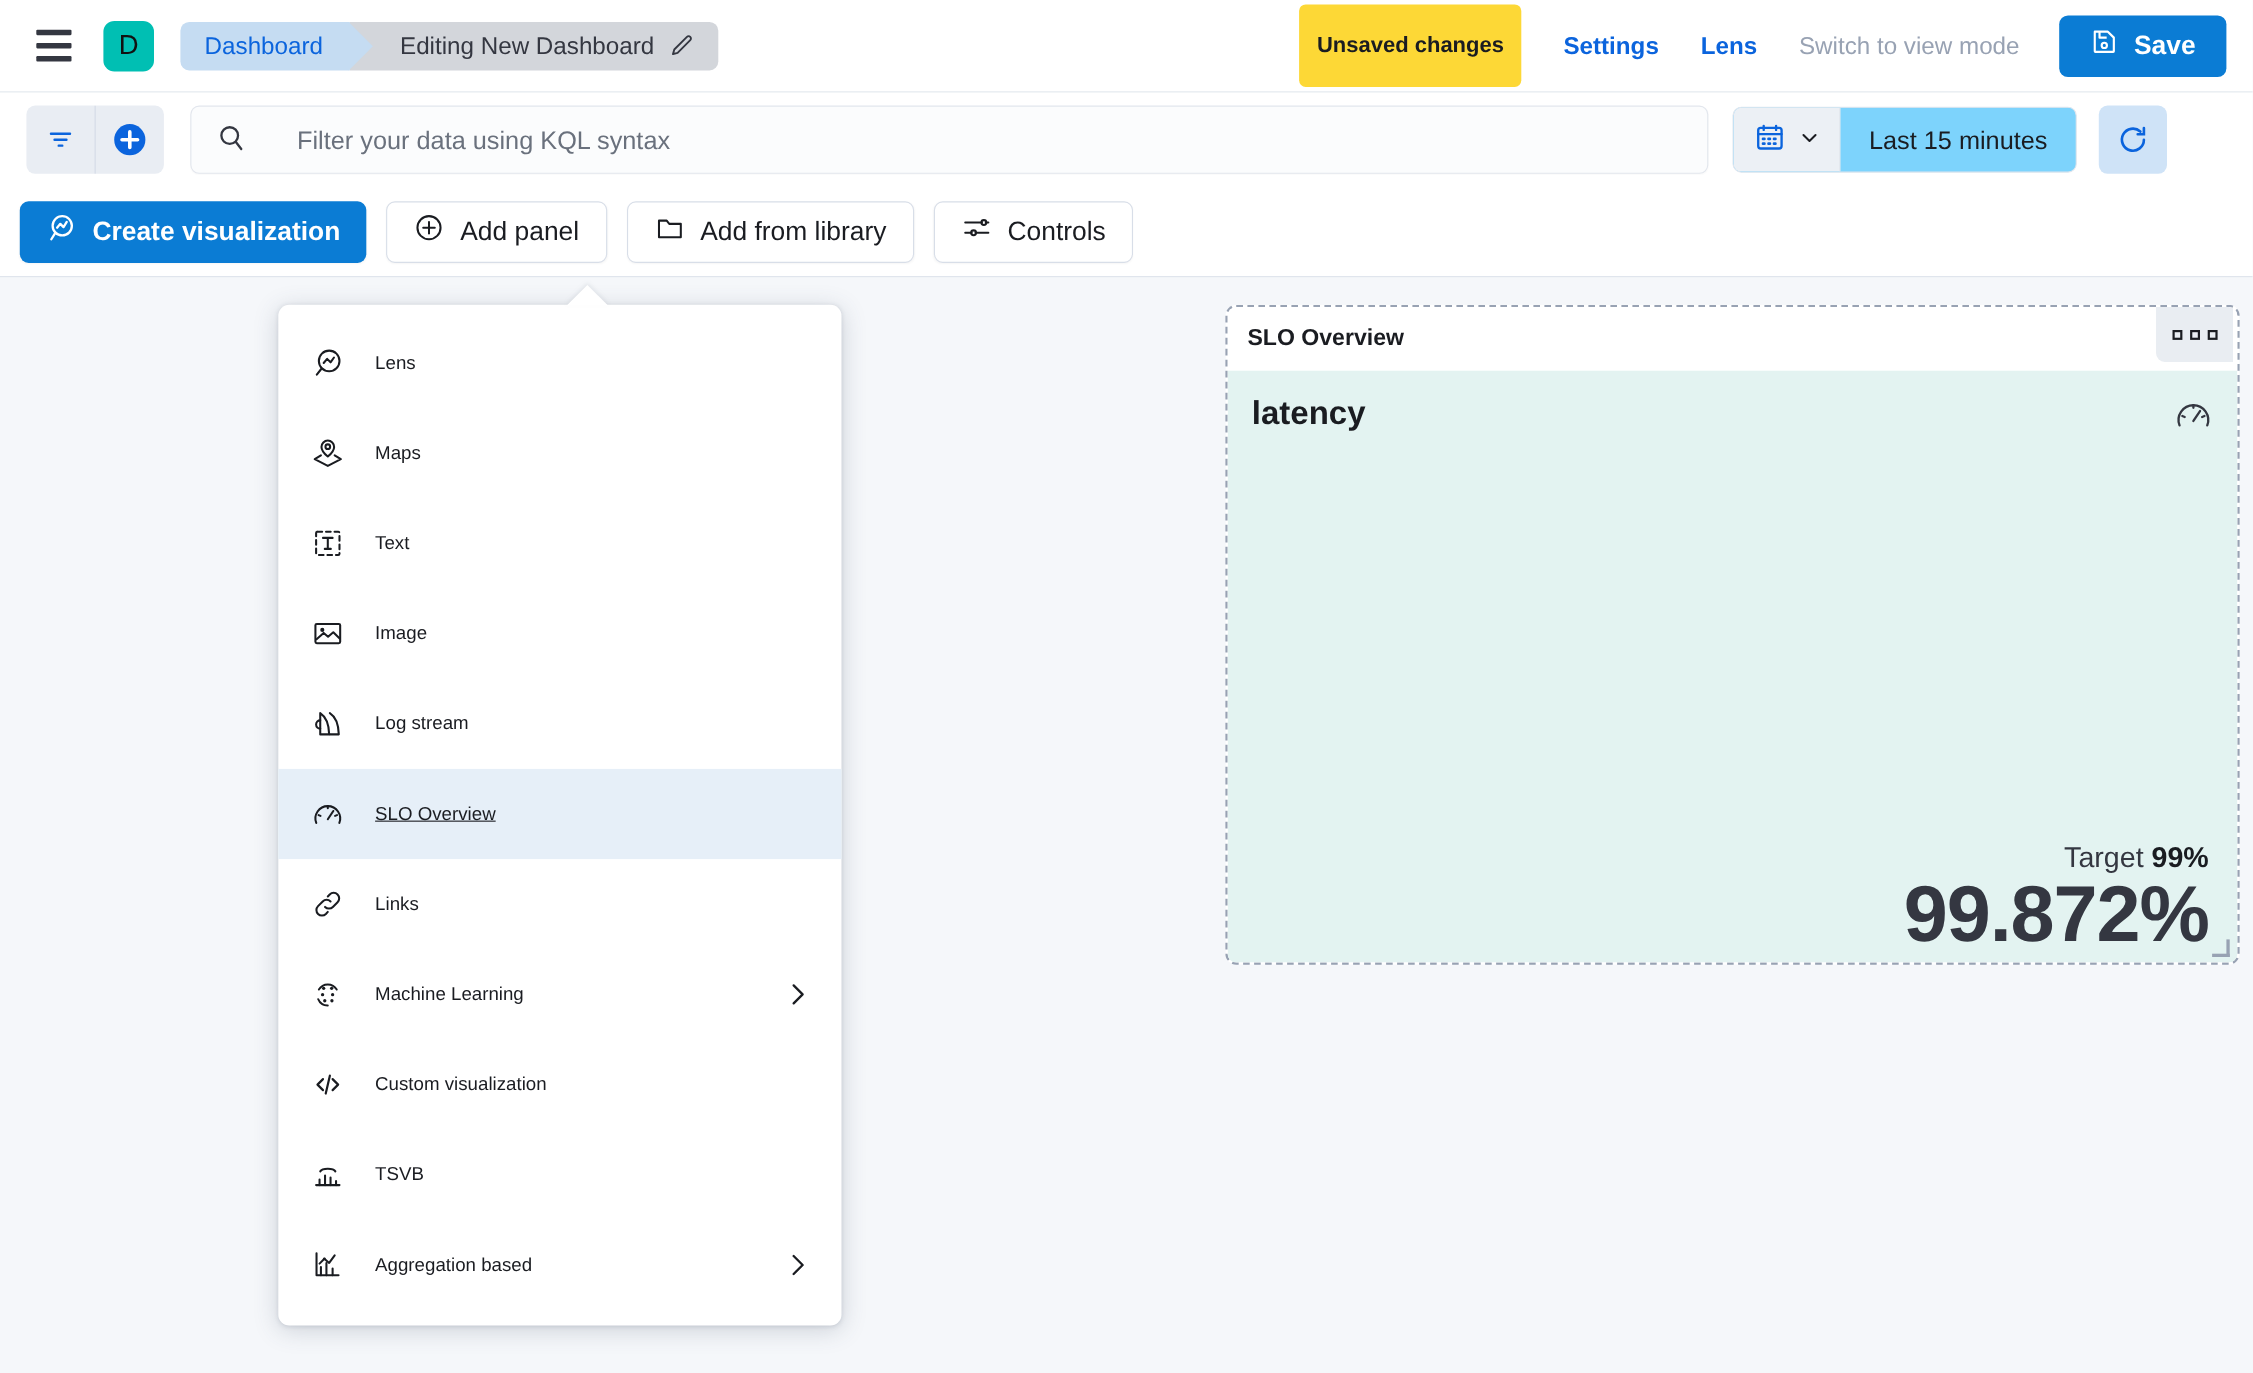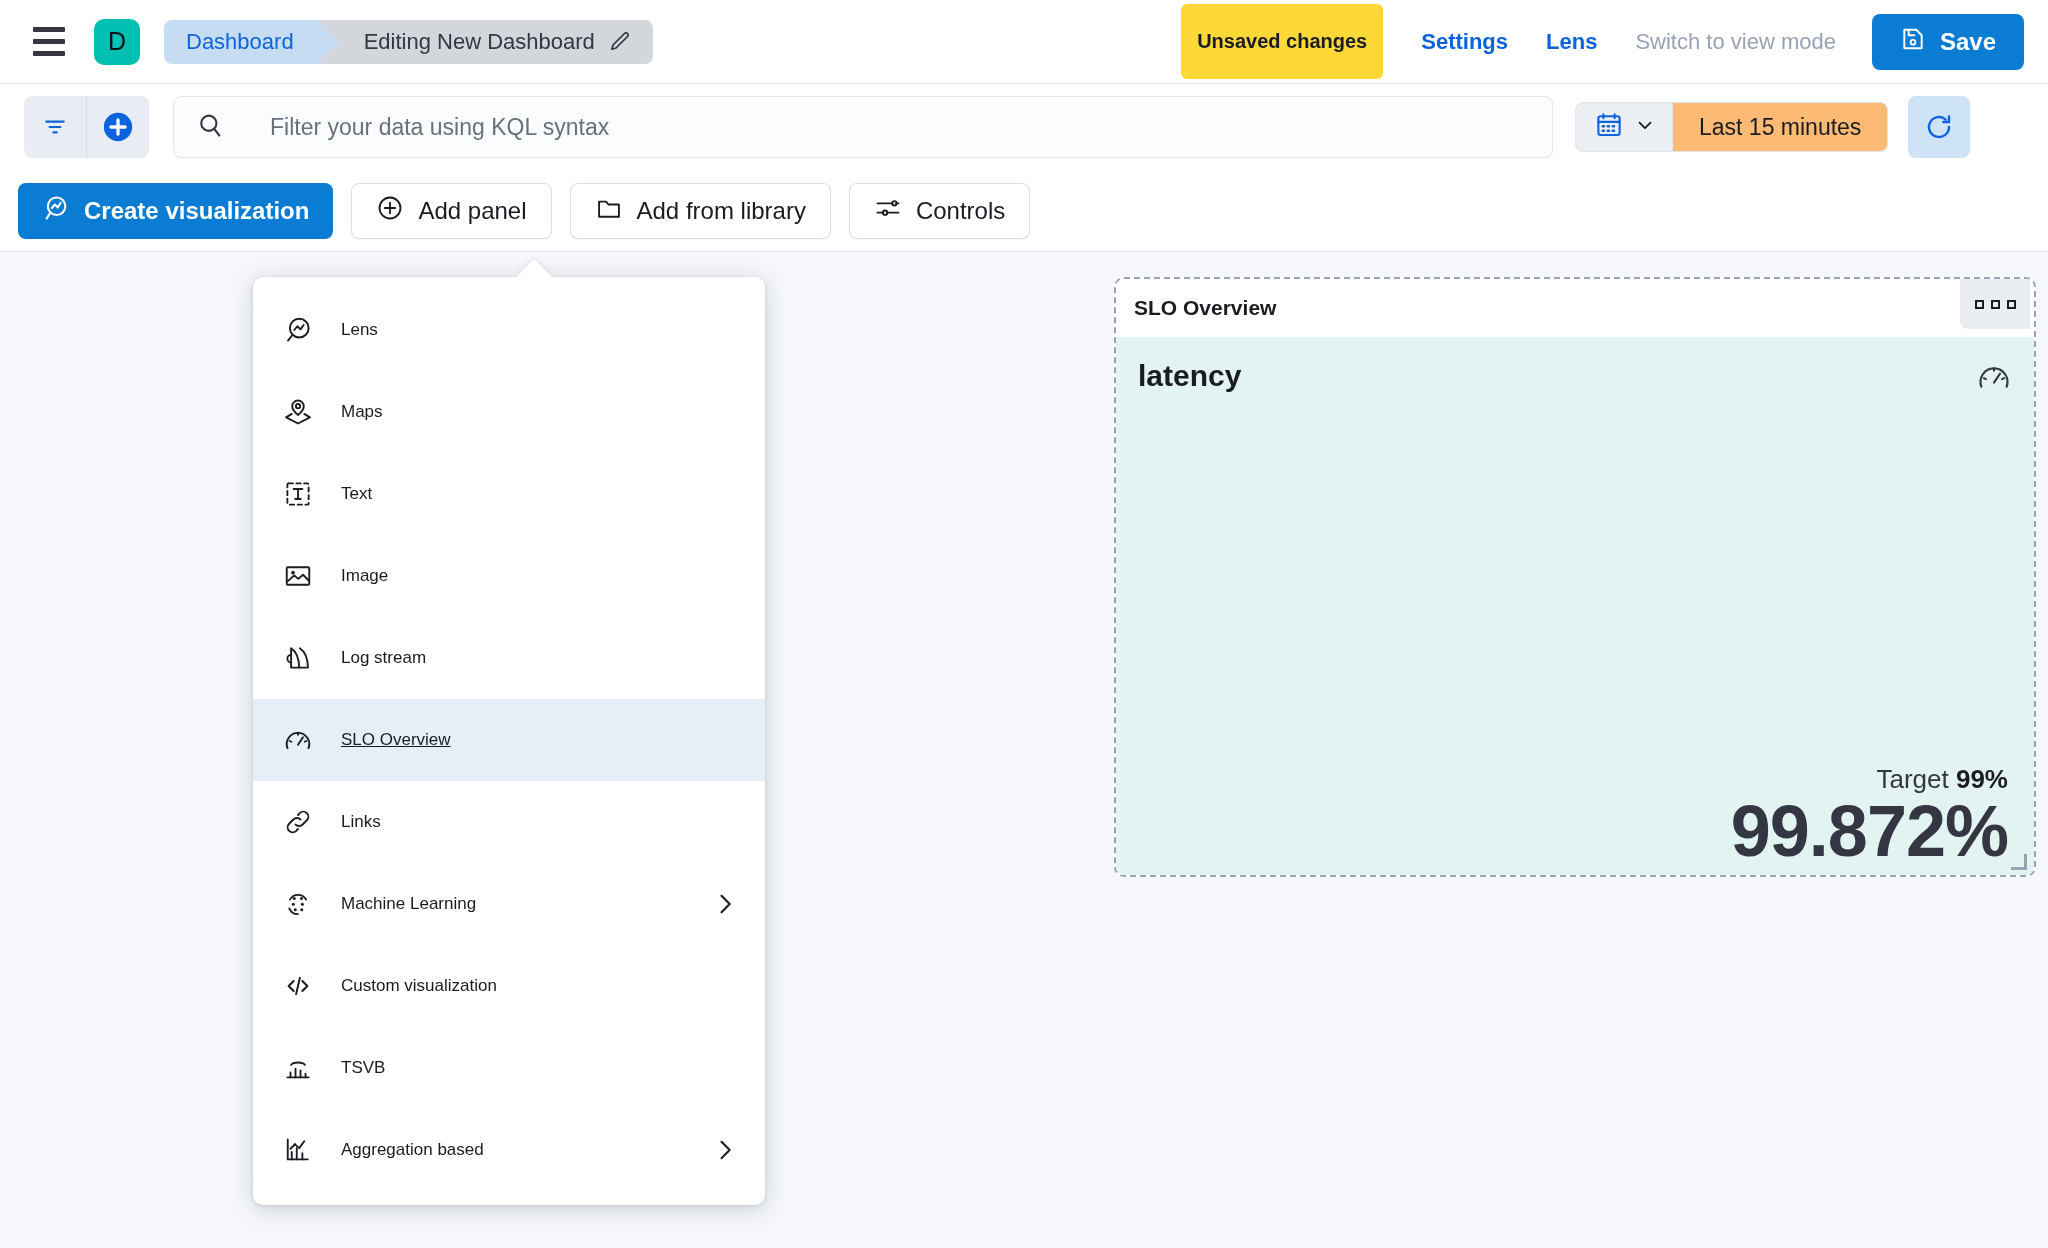--- a/index.html
+++ b/index.html
@@ -151,26 +151,26 @@
     font-size: 23px;
     color: #343741;
     font-family: "Liberation Sans", sans-serif;
     margin-left: 22px;
   }
   .search-wrap input::placeholder { color: #6A717D; }
 
   .date-group {
     margin-left: 22px;
     display: flex; align-items: stretch;
-    height: 50px;
+    height: 60px;
     border: 1px solid #E2E6ED;
     border-radius: 8px;
     overflow: hidden;
     flex: 0 0 auto;
-    background: #fdba74;
+    background: #7dd3fc;
   }
   .date-picker-btn {
     background: #ECF0F5;
     display: flex; align-items: center; gap: 10px;
     padding: 0 16px 0 18px;
     cursor: pointer;
     border-right: 1px solid #E2E6ED;
   }
   .date-value {
     display: flex; align-items: center;

